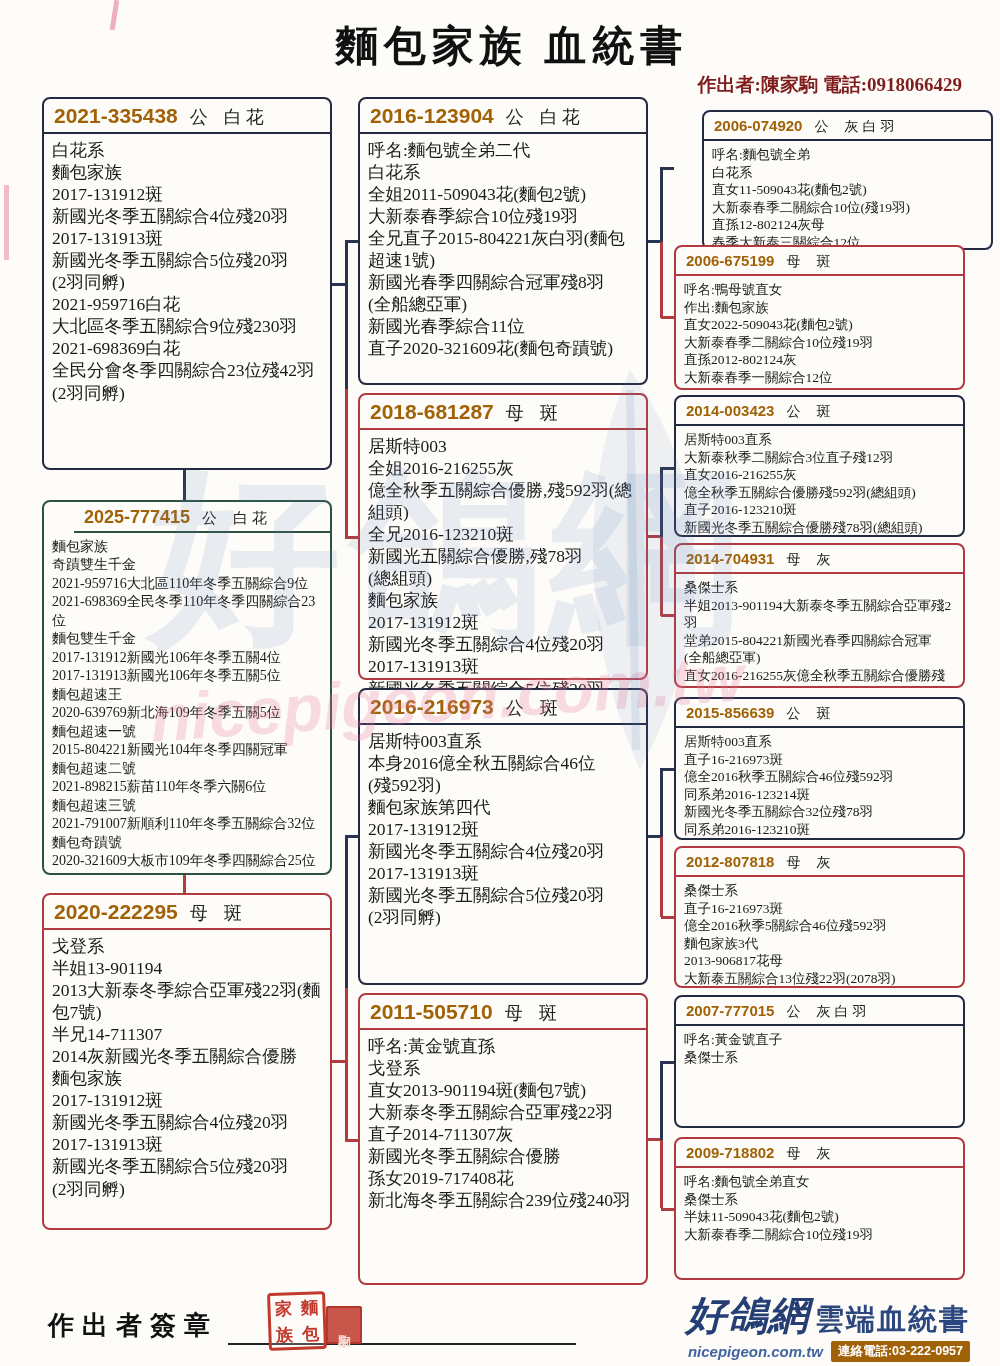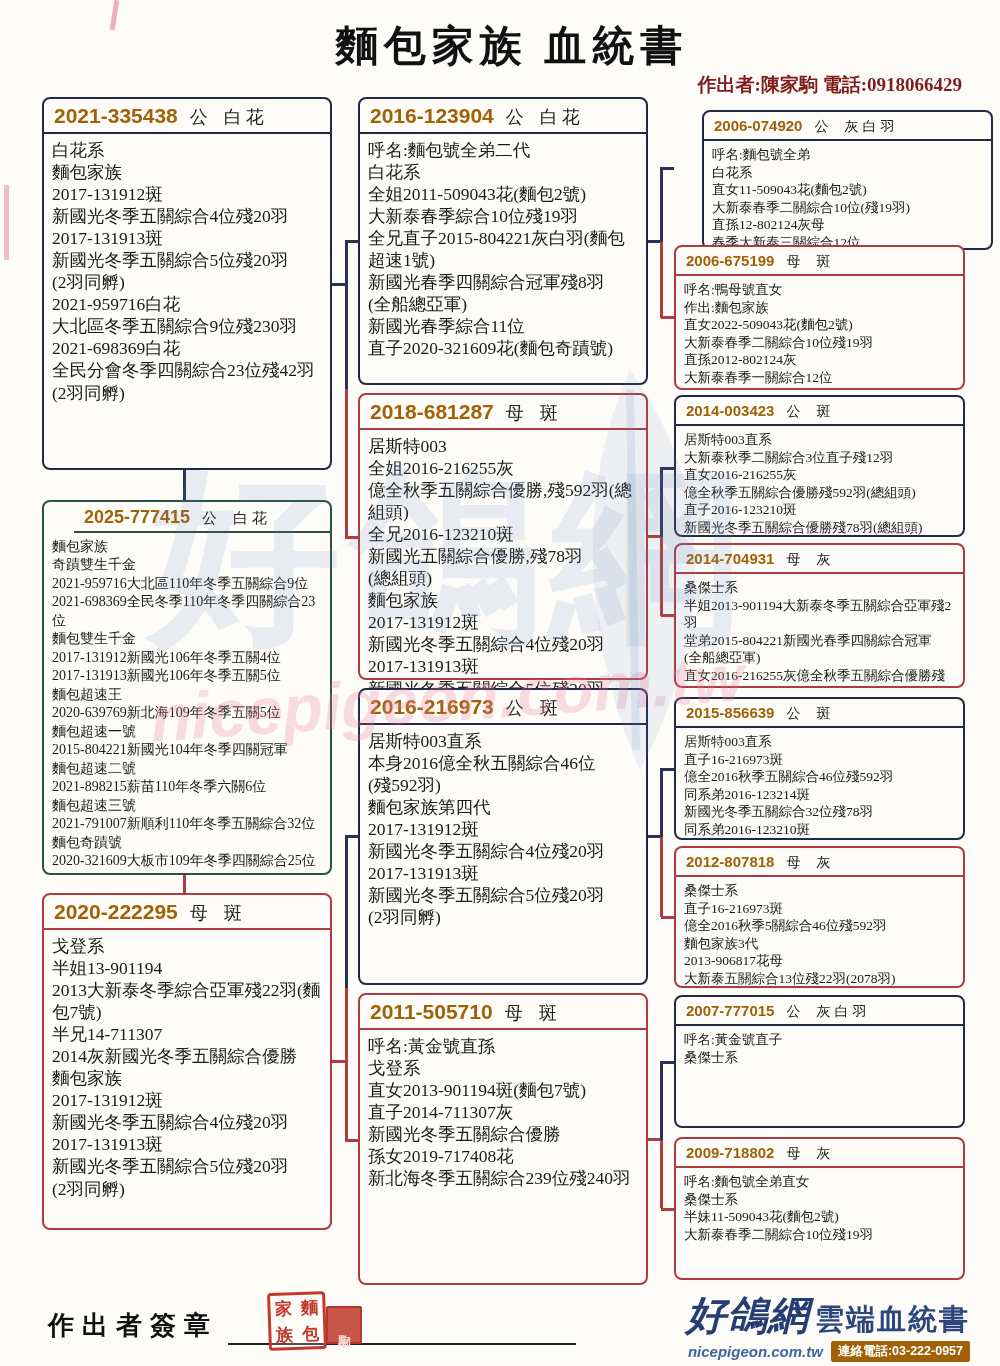--- a/index.html
+++ b/index.html
@@ -247,20 +247,21 @@
   <div class="pbox female big" style="left:358px;top:993px;width:290px;height:292px;">
     <div class="phead">
       <span class="ring">2011-505710</span>
       <span class="sexcol">母</span>
       <span class="sexcol">斑</span>
     </div>
     <div class="pbody">
         <div class="bline">呼名:黃金號直孫</div>
         <div class="bline">戈登系</div>
         <div class="bline">直女2013-901194斑(麵包7號)</div>
+        <div class="bline">大新泰冬季五關綜合亞軍殘22羽</div>
         <div class="bline">直子2014-711307灰</div>
         <div class="bline">新國光冬季五關綜合優勝</div>
         <div class="bline">孫女2019-717408花</div>
         <div class="bline">新北海冬季五關綜合239位殘240羽</div>
       </div>
   </div>
 
   <div class="pbox male sm" style="left:674px;top:110px;width:291px;height:140px;margin-left:28px;">
     <div class="phead">
       <span class="ring">2006-074920</span>

